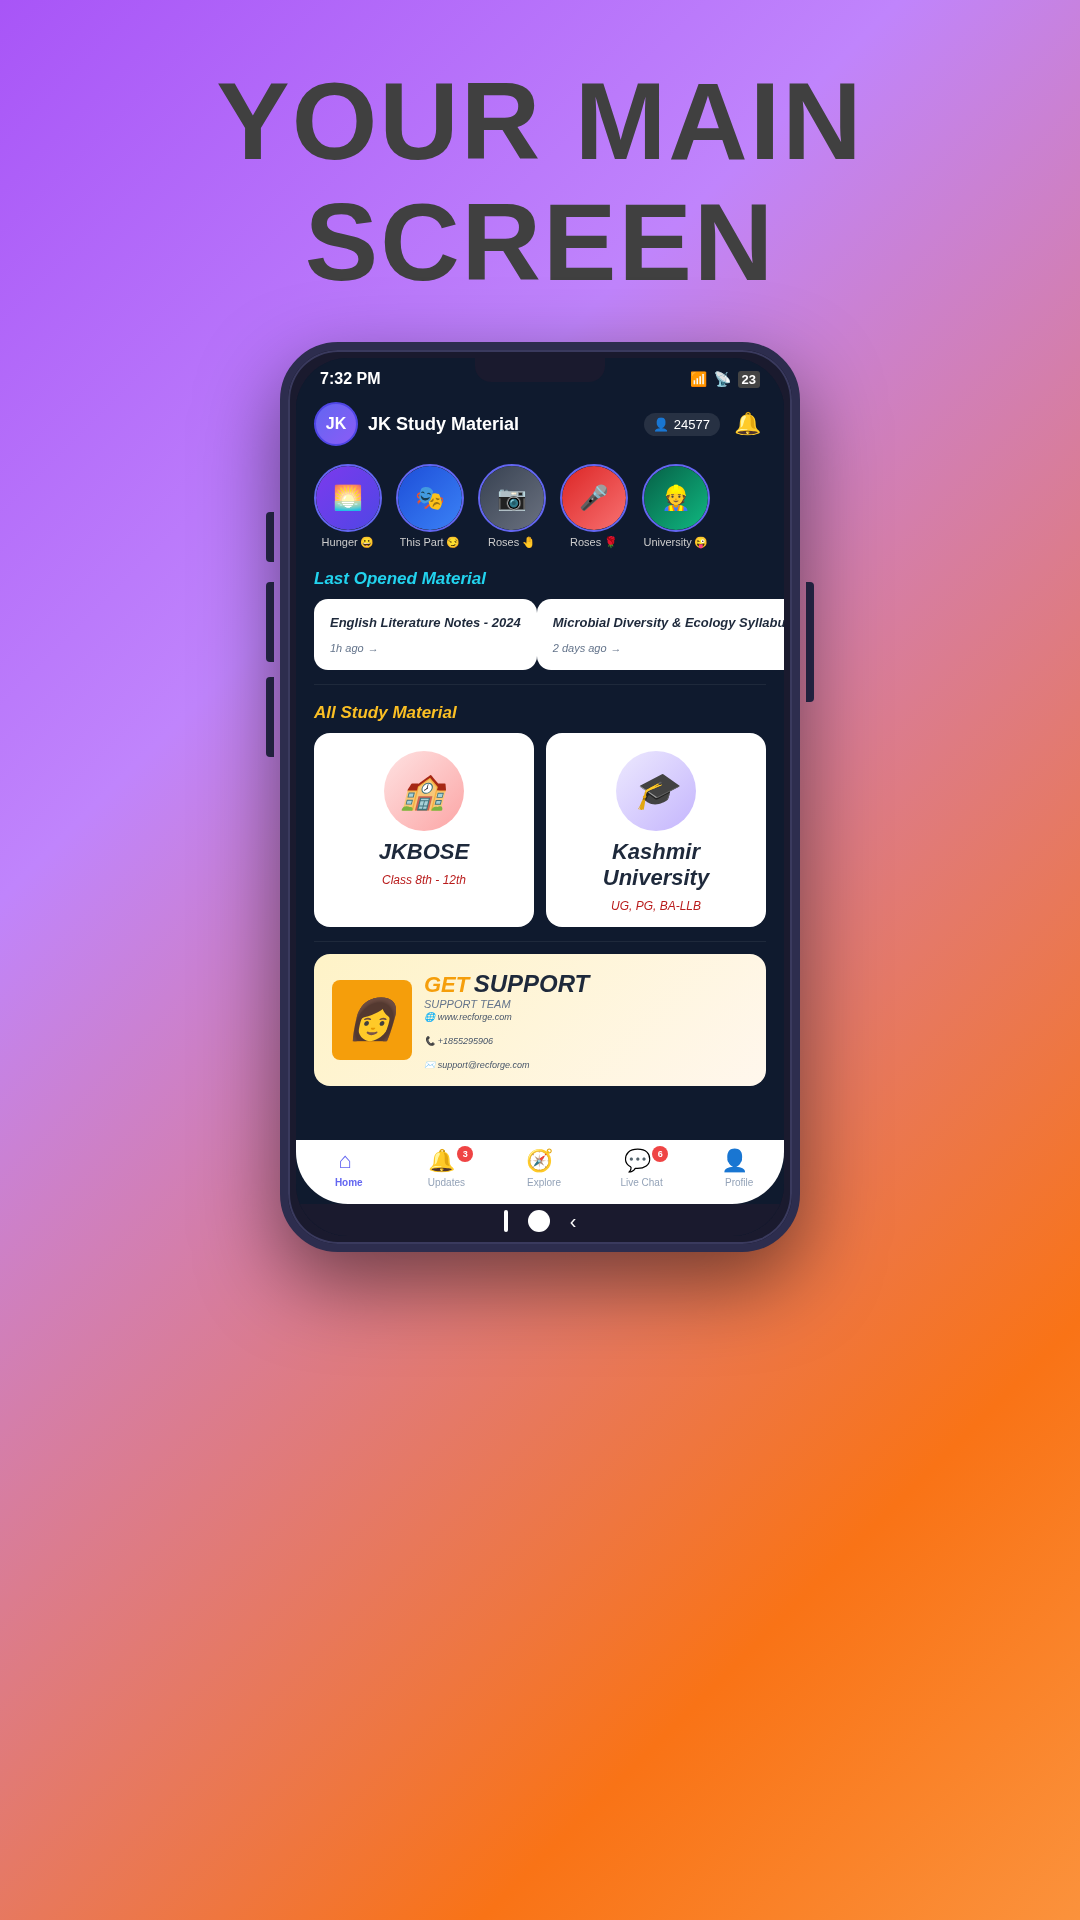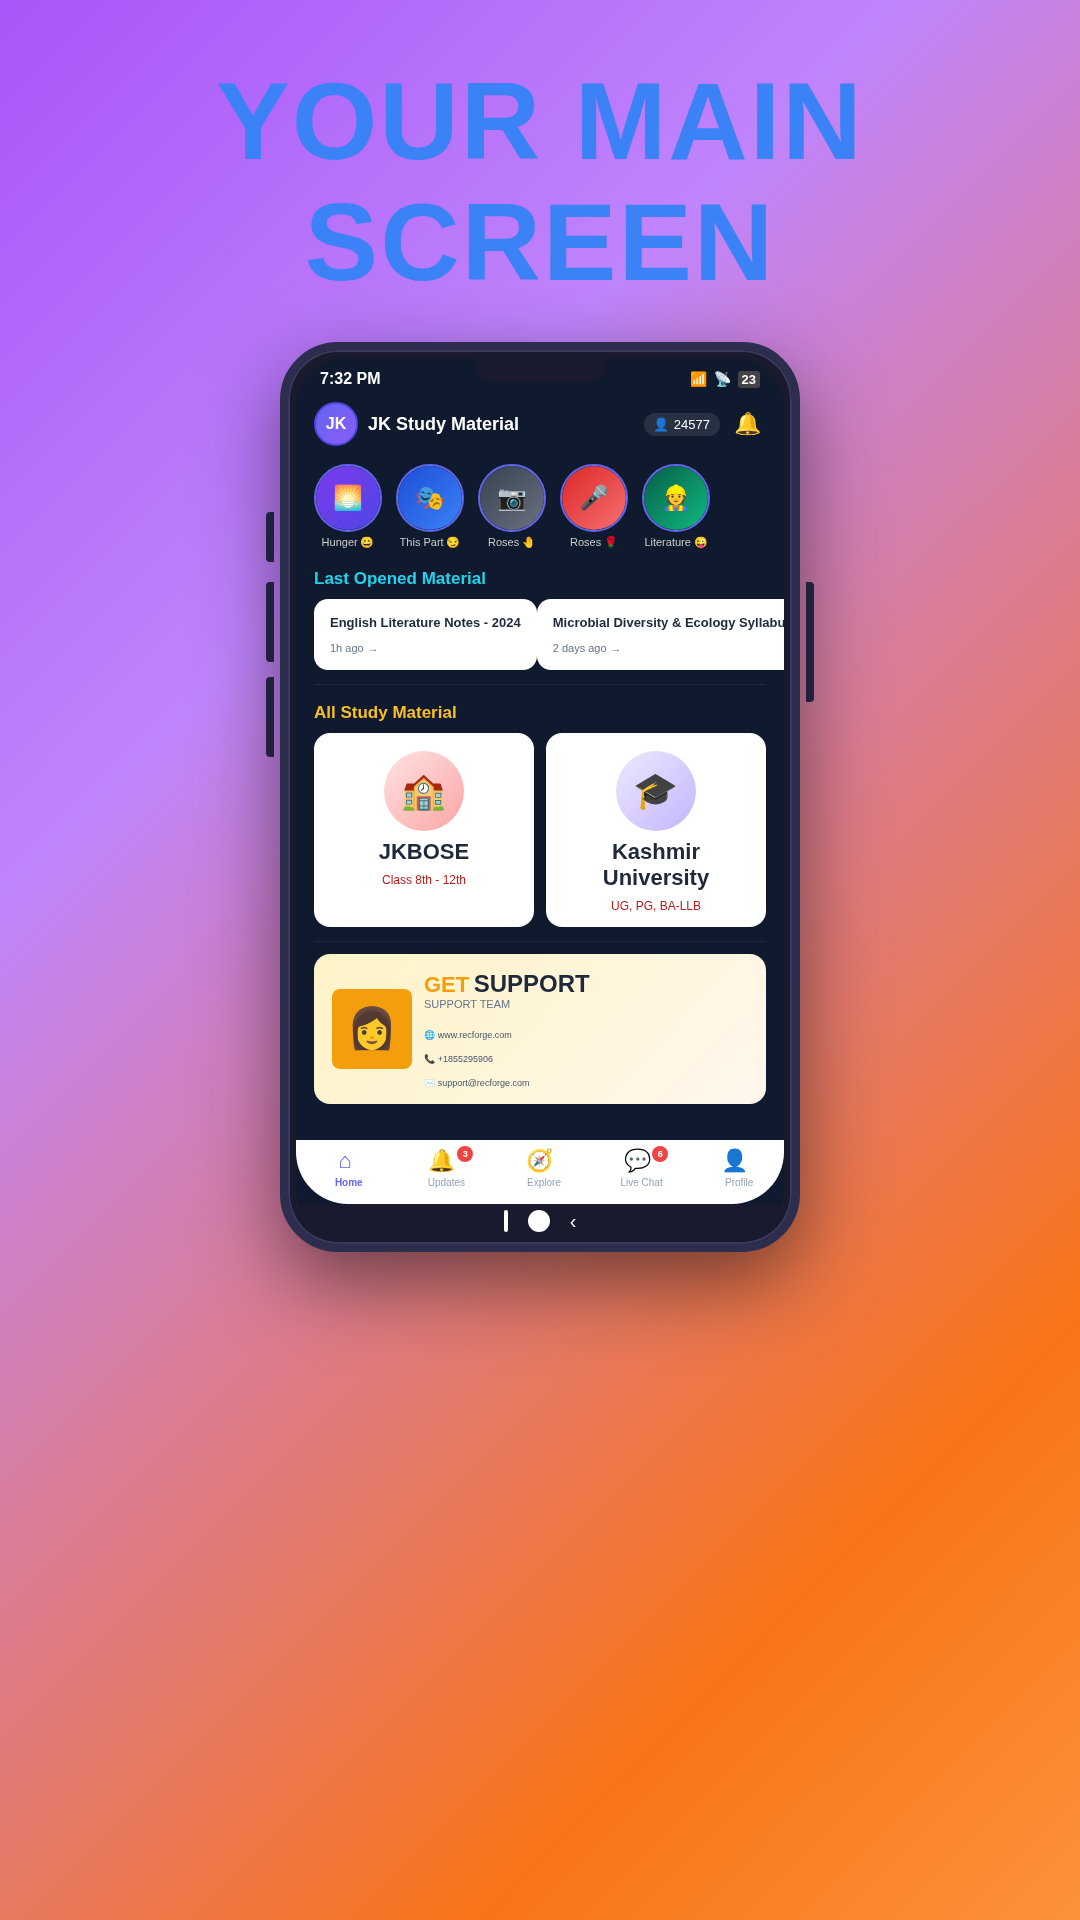--- a/index.html
+++ b/index.html
@@ -7,21 +7,21 @@
       width: 1080px;
       height: 1920px;
       background: linear-gradient(135deg, #a855f7 0%, #c084fc 30%, #f97316 80%, #fb923c 100%);
       display: flex;
       flex-direction: column;
       align-items: center;
       font-family: -apple-system, BlinkMacSystemFont, 'Segoe UI', sans-serif;
       overflow: hidden;
     }
     .headline {
-      color: #3b82f6;
+      color: #404040;
       font-size: 110px;
       font-weight: 900;
       text-align: center;
       line-height: 1.1;
       margin-top: 60px;
       text-transform: uppercase;
       letter-spacing: 2px;
       padding: 0 80px;
     }
     
@@ -162,20 +162,21 @@
       max-width: 70px;
       white-space: nowrap;
       overflow: hidden;
       text-overflow: ellipsis;
     }
     
     .scroll-content {
       flex: 1;
       overflow-y: auto;
       overflow-x: hidden;
+      font-style: italic;
     }
     .scroll-content::-webkit-scrollbar { display: none; }
     
     .section-title {
       font-size: 17px;
       font-weight: 700;
       padding: 6px 18px 10px;
     }
     .section-title.cyan { color: #22d3ee; }
     .section-title.yellow { color: #fbbf24; }
@@ -257,21 +258,21 @@
       background: #f59e0b;
       border-radius: 8px;
       flex-shrink: 0;
       display: flex; align-items: center; justify-content: center;
       font-size: 40px;
     }
     .support-content { flex: 1; }
     .support-get { color: #f59e0b; font-size: 22px; font-weight: 700; }
     .support-title { color: #1e293b; font-size: 24px; font-weight: 900; }
     .support-team { color: #64748b; font-size: 11px; }
-    .support-info { display: flex; flex-direction: column; gap: 14px; margin-top: 20px; }
+    .support-info { display: flex; flex-direction: column; gap: 14px; margin-top: 2px; }
     .support-info-item { color: #475569; font-size: 9px; }
     
     .bottom-nav {
       display: flex;
       background: white;
       padding: 8px 0 16px;
       flex-shrink: 0;
       border-radius: 0 0 52px 52px;
     }
     .nav-item {
@@ -394,21 +395,21 @@
           <div class="story-item">
             <div class="story-avatar">
               <div class="story-avatar-inner av-red">🎤</div>
             </div>
             <span class="story-label">Roses 🌹</span>
           </div>
           <div class="story-item">
             <div class="story-avatar">
               <div class="story-avatar-inner av-green">👷</div>
             </div>
-            <span class="story-label">Literature 😜</span>
+            <span class="story-label">University 😜</span>
           </div>
         </div>
 
         <div class="scroll-content">
 
           <div class="section-title cyan">Last Opened Material</div>
           <div class="last-opened-row">
             <div class="material-card">
               <div class="material-card-title">English Literature Notes - 2024</div>
               <div class="material-card-time">

